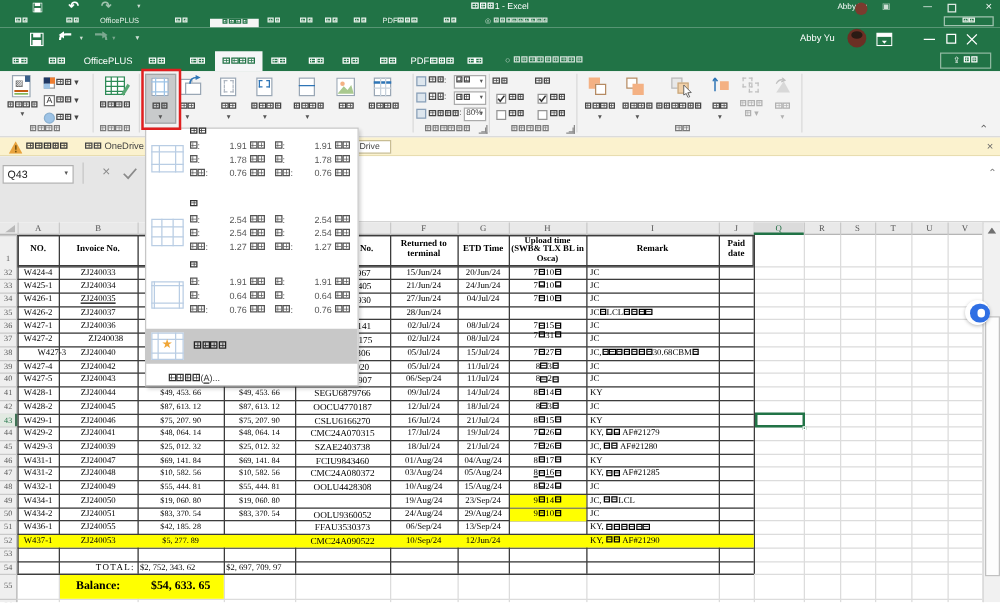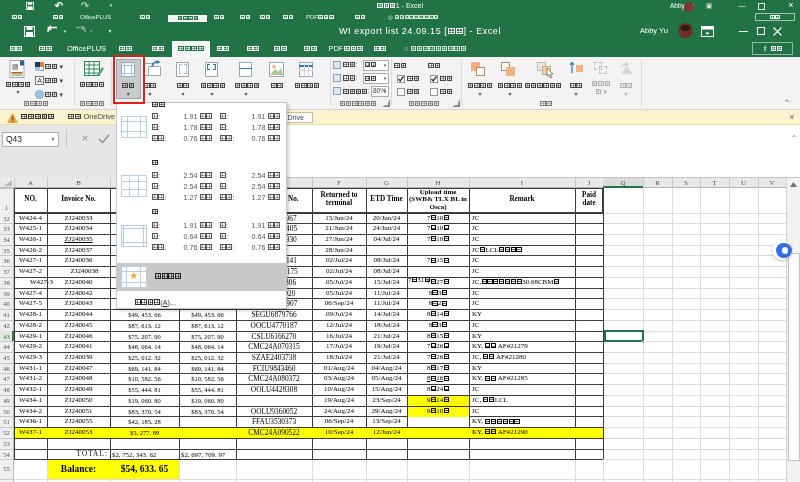--- a/index.html
+++ b/index.html
@@ -49,21 +49,20 @@
       <path d="M2 7 Q2 2.5 6.5 2.5 L11 2.5" fill="none" stroke="#fff" stroke-width="1.7"></path>
       <path d="M5.2 0 L1 3 L5.2 5.8 Z" fill="#fff"></path>
     </svg>
 <div style="position:absolute;left:61px;top:26px;width:8px;height:10px;font:400 5px 'Liberation Sans',sans-serif;color:#cfe0d5;text-align:center;line-height:10px;white-space:nowrap;">▾</div>
 <svg style="position:absolute;left:73px;top:25px" width="14" height="12" viewBox="0 0 14 12">
       <path d="M12 7 Q12 2.5 7.5 2.5 L3 2.5" fill="none" stroke="#7ba88f" stroke-width="1.7"></path>
       <path d="M8.8 0 L13 3 L8.8 5.8 Z" fill="#7ba88f"></path>
     </svg>
 <div style="position:absolute;left:87px;top:26px;width:8px;height:10px;font:400 5px 'Liberation Sans',sans-serif;color:#7ba88f;text-align:center;line-height:10px;white-space:nowrap;">▾</div>
 <div style="position:absolute;left:105px;top:25px;width:10px;height:12px;font:400 6px 'Liberation Sans',sans-serif;color:#cfe0d5;text-align:center;line-height:12px;white-space:nowrap;">▾</div>
-<div style="position:absolute;left:319px;top:24px;width:202px;height:14px;font:400 9px 'Liberation Sans',sans-serif;color:#fff;text-align:center;line-height:14px;white-space:nowrap;letter-spacing:0.55px;">WI export list 24.09.15 [<i class="c"></i><i class="c"></i>] - Excel</div>
 <div style="position:absolute;left:640px;top:24px;width:36px;height:14px;font:400 7.5px 'Liberation Sans',sans-serif;color:#fff;text-align:left;line-height:14px;white-space:nowrap;">Abby Yu</div>
 <div style="position:absolute;left:678px;top:23px;width:15px;height:15px;background:#6b2f24;border-radius:50%;overflow:hidden;"></div>
 <div style="position:absolute;left:681px;top:25px;width:9px;height:6px;background:#2a1a14;border-radius:50%;"></div>
 <svg style="position:absolute;left:701px;top:26px" width="13" height="11" viewBox="0 0 13 11">
       <rect x="0.5" y="0.5" width="12" height="10" fill="none" stroke="#fff"></rect>
       <rect x="0.5" y="0.5" width="12" height="3" fill="#fff"></rect>
       <path d="M6.5 9 L4.5 6.5 h4 Z" fill="#fff"></path>
     </svg>
 <div style="position:absolute;left:739px;top:31px;width:9px;height:1.2px;background:#fff;"></div>
 <div style="position:absolute;left:757px;top:27px;width:8px;height:8px;border:1.2px solid #fff;"></div>
@@ -469,21 +468,21 @@
 <div style="position:absolute;left:237px;top:255.42px;width:74px;height:10.73px;font:400 7.4px 'Liberation Serif',serif;color:#000;text-align:center;line-height:11.23px;white-space:nowrap;">TCNU2407141</div>
 <div style="position:absolute;left:313px;top:255.42px;width:52px;height:10.73px;font:400 7.0px 'Liberation Serif',serif;color:#000;text-align:center;line-height:11.23px;white-space:nowrap;">02/Jul/24</div>
 <div style="position:absolute;left:367px;top:255.42px;width:39px;height:10.73px;font:400 7.0px 'Liberation Serif',serif;color:#000;text-align:center;line-height:11.23px;white-space:nowrap;">08/Jul/24</div>
 <div style="position:absolute;left:408px;top:255.42px;width:60px;height:10.73px;font:400 7.0px 'Liberation Serif',serif;color:#000;text-align:center;line-height:11.23px;white-space:nowrap;">7<i class="cw"></i>15<i class="cw"></i></div>
 <div style="position:absolute;left:470px;top:255.42px;width:104px;height:10.73px;font:400 7.0px 'Liberation Serif',serif;color:#000;text-align:left;line-height:11.23px;white-space:nowrap;padding-left:2px;">JC</div>
 <div style="position:absolute;left:15px;top:266.15px;width:31px;height:10.73px;font:400 7.0px 'Liberation Serif',serif;color:#000;text-align:center;line-height:11.23px;white-space:nowrap;">W427-2</div>
 <div style="position:absolute;left:54px;top:266.15px;width:61px;height:10.73px;font:400 7.0px 'Liberation Serif',serif;color:#000;text-align:center;line-height:11.23px;white-space:nowrap;">ZJ240038</div>
 <div style="position:absolute;left:237px;top:266.15px;width:74px;height:10.73px;font:400 7.4px 'Liberation Serif',serif;color:#000;text-align:center;line-height:11.23px;white-space:nowrap;">CMCU2407175</div>
 <div style="position:absolute;left:313px;top:266.15px;width:52px;height:10.73px;font:400 7.0px 'Liberation Serif',serif;color:#000;text-align:center;line-height:11.23px;white-space:nowrap;">02/Jul/24</div>
 <div style="position:absolute;left:367px;top:266.15px;width:39px;height:10.73px;font:400 7.0px 'Liberation Serif',serif;color:#000;text-align:center;line-height:11.23px;white-space:nowrap;">08/Jul/24</div>
-<div style="position:absolute;left:408px;top:275px;width:60px;height:10.73px;font:400 7.0px 'Liberation Serif',serif;color:#000;line-height:11.23px;white-space:nowrap;">7<i class="cw"></i>31<i class="cw"></i></div>
+<div style="position:absolute;left:408px;top:263px;width:60px;height:10.73px;font:400 7.0px 'Liberation Serif',serif;color:#000;text-align:center;line-height:11.23px;white-space:nowrap;">7<i class="cw"></i>31<i class="cw"></i></div>
 <div style="position:absolute;left:470px;top:266.15px;width:104px;height:10.73px;font:400 7.0px 'Liberation Serif',serif;color:#000;text-align:left;line-height:11.23px;white-space:nowrap;padding-left:2px;">JC</div>
 <div style="position:absolute;left:15px;top:276.88px;width:53px;height:10.73px;font:400 7.0px 'Liberation Serif',serif;color:#000;text-align:center;line-height:11.23px;white-space:nowrap;">W427-3</div>
 <div style="position:absolute;left:48px;top:276.88px;width:61px;height:10.73px;font:400 7.0px 'Liberation Serif',serif;color:#000;text-align:center;line-height:11.23px;white-space:nowrap;">ZJ240040</div>
 <div style="position:absolute;left:237px;top:276.88px;width:74px;height:10.73px;font:400 7.4px 'Liberation Serif',serif;color:#000;text-align:center;line-height:11.23px;white-space:nowrap;">SZLU2407806</div>
 <div style="position:absolute;left:313px;top:276.88px;width:52px;height:10.73px;font:400 7.0px 'Liberation Serif',serif;color:#000;text-align:center;line-height:11.23px;white-space:nowrap;">05/Jul/24</div>
 <div style="position:absolute;left:367px;top:276.88px;width:39px;height:10.73px;font:400 7.0px 'Liberation Serif',serif;color:#000;text-align:center;line-height:11.23px;white-space:nowrap;">15/Jul/24</div>
 <div style="position:absolute;left:408px;top:276.88px;width:60px;height:10.73px;font:400 7.0px 'Liberation Serif',serif;color:#000;text-align:center;line-height:11.23px;white-space:nowrap;">7<i class="cw"></i>27<i class="cw"></i></div>
 <div style="position:absolute;left:470px;top:276.88px;width:104px;height:10.73px;font:400 7.0px 'Liberation Serif',serif;color:#000;text-align:left;line-height:11.23px;white-space:nowrap;padding-left:2px;">JC,<i class="cw"></i><i class="cw"></i><i class="cw"></i><i class="cw"></i><i class="cw"></i><i class="cw"></i><i class="cw"></i>30.68CBM<i class="cw"></i></div>
 <div style="position:absolute;left:15px;top:287.61px;width:31px;height:10.73px;font:400 7.0px 'Liberation Serif',serif;color:#000;text-align:center;line-height:11.23px;white-space:nowrap;">W427-4</div>
 <div style="position:absolute;left:48px;top:287.61px;width:61px;height:10.73px;font:400 7.0px 'Liberation Serif',serif;color:#000;text-align:center;line-height:11.23px;white-space:nowrap;">ZJ240042</div>

